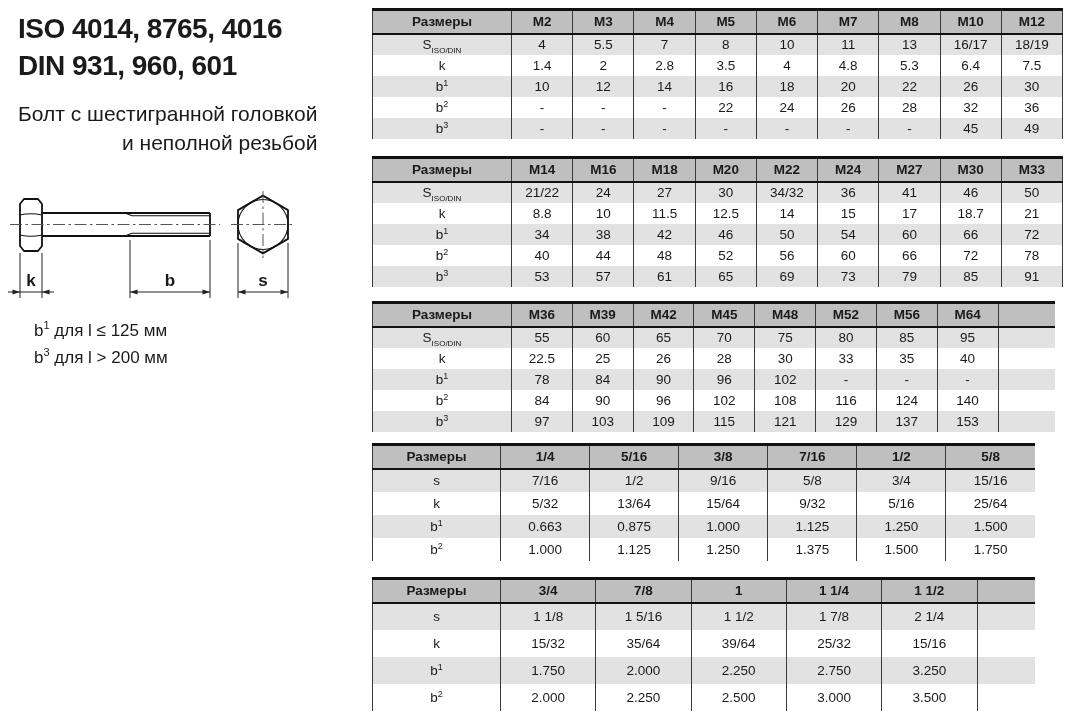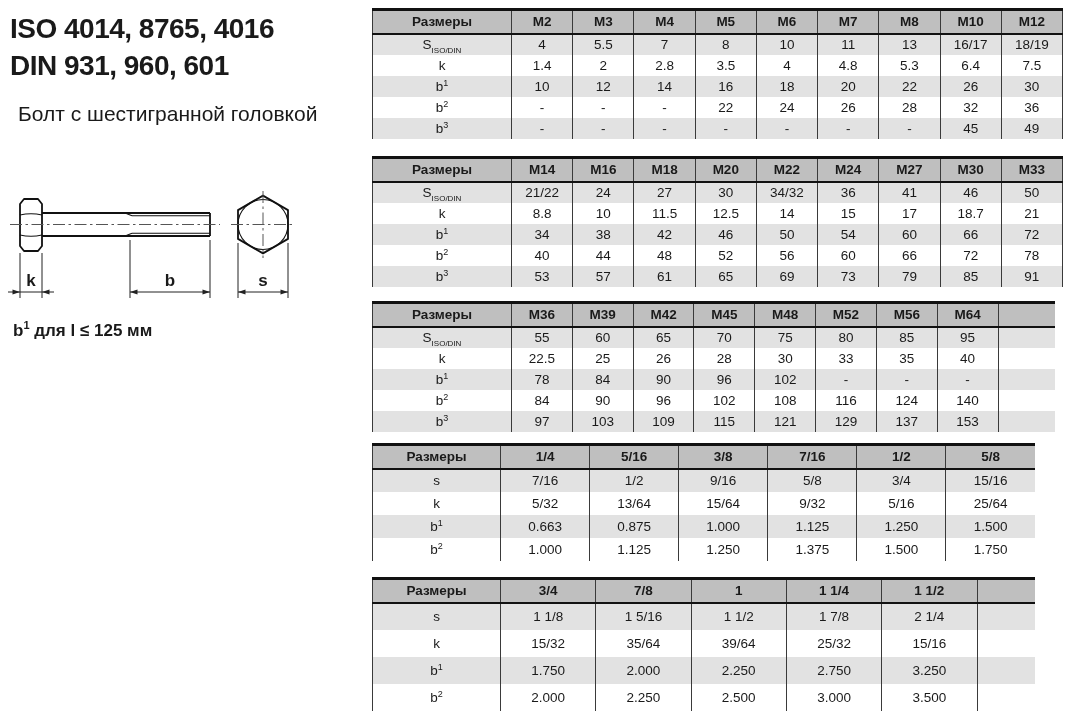--- a/index.html
+++ b/index.html
@@ -9,26 +9,26 @@
     --border-line:#3a3a3a;
     --ink:#1a1a1a;
   }
   *{margin:0;padding:0;box-sizing:border-box;}
   html,body{background:#ffffff;}
   .page{
     position:relative;width:1067px;height:720px;background:#fff;overflow:hidden;
     font-family:"Liberation Sans",sans-serif;color:var(--ink);
   }
   
-  .title-block{position:absolute;left:10px;top:10px;}
+  .title-block{position:absolute;left:18px;top:10px;}
   .title-line{font-size:28px;font-weight:bold;line-height:37px;letter-spacing:-0.5px;}
   .subtitle-block{position:absolute;left:18px;top:99px;}
   .subtitle-line{font-size:21px;line-height:29px;text-align:right;}
   .drawing-wrap{position:absolute;left:5px;top:188px;}
-  .notes{position:absolute;left:13px;top:318px;font-size:17px;line-height:26.5px;font-weight:bold;}
+  .notes{position:absolute;left:34px;top:318px;font-size:17px;line-height:26.5px;}
   .notes sup{font-size:11px;line-height:0;}
   
   table.dim-table{
     position:absolute;left:372px;border-collapse:collapse;table-layout:fixed;background:#fff;
   }
   .dim-table th,.dim-table td{
     border-left:1px solid var(--border-line);
     text-align:center;vertical-align:middle;
     font-size:13.5px;padding:0 2px;white-space:nowrap;overflow:hidden;
   }
@@ -59,20 +59,21 @@
 <body>
 
 <div class="page">
 
   <div class="title-block">
     <div class="title-line">ISO 4014, 8765, 4016</div>
     <div class="title-line">DIN 931, 960, 601</div>
   </div>
   <div class="subtitle-block">
     <div class="subtitle-line">Болт с шестигранной головкой</div>
+    <div class="subtitle-line">и неполной резьбой</div>
   </div>
 
   <div class="drawing-wrap">
     <svg width="312" height="122" viewBox="0 0 312 122">
 
       <g>
         <path class="ol" d="M15 16 L19 11 L33 11 L37 16 L37 58 L33 63 L19 63 L15 58 Z"></path>
         <path class="thin" d="M15 27 Q26 24.5 37 27"></path>
         <path class="thin" d="M15 47 Q26 49.5 37 47"></path>
       </g>
@@ -117,20 +118,21 @@
         <path class="dim" d="M233 104 H283"></path>
         <polygon class="arrow" points="233,104 240.5,101.6 240.5,106.4"></polygon>
         <polygon class="arrow" points="283,104 275.5,101.6 275.5,106.4"></polygon>
         <text class="dim-label" x="258" y="98">s</text>
       </g>
     </svg>
   </div>
 
   <div class="notes">
       <div>b<sup>1</sup> для l ≤ 125 мм</div>
+      <div>b<sup>3</sup> для l &gt; 200 мм</div>
     </div>
 
   <table class="dim-table t-sm top-1 rb" style="width: 691px;">
       <colgroup>
         <col style="width: 139px;">
         <col>
         <col>
         <col>
         <col>
         <col>

